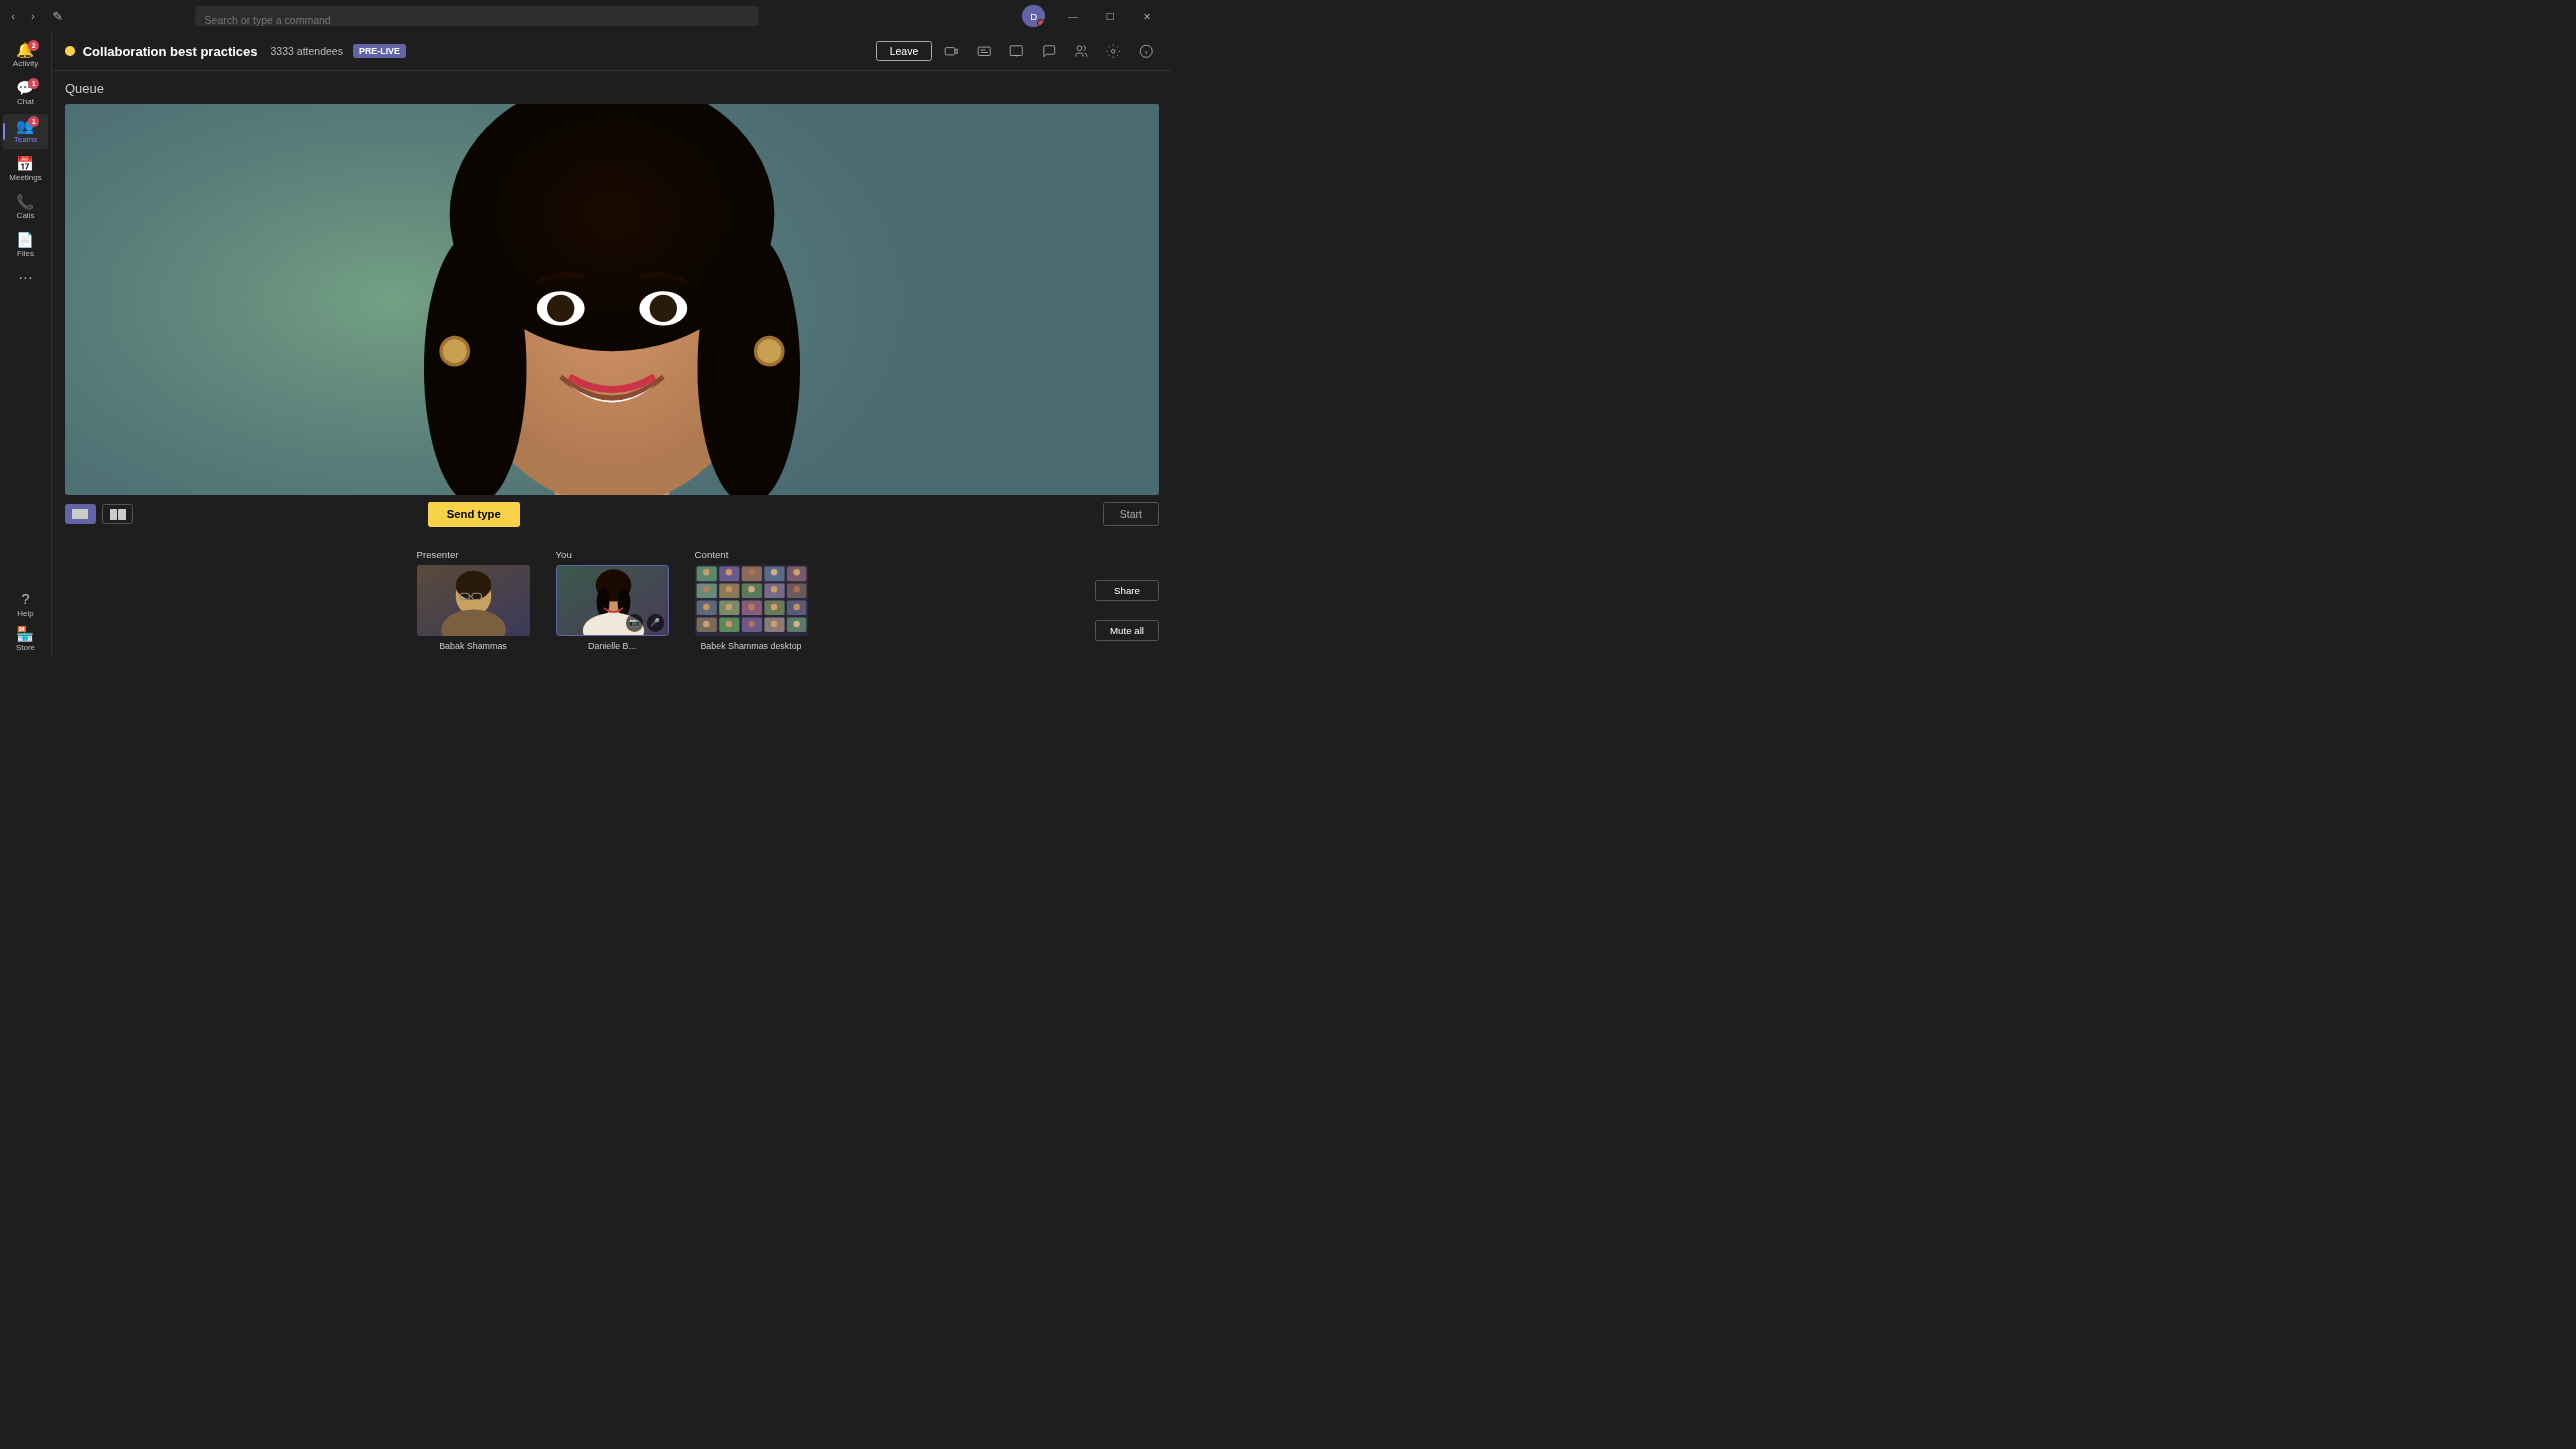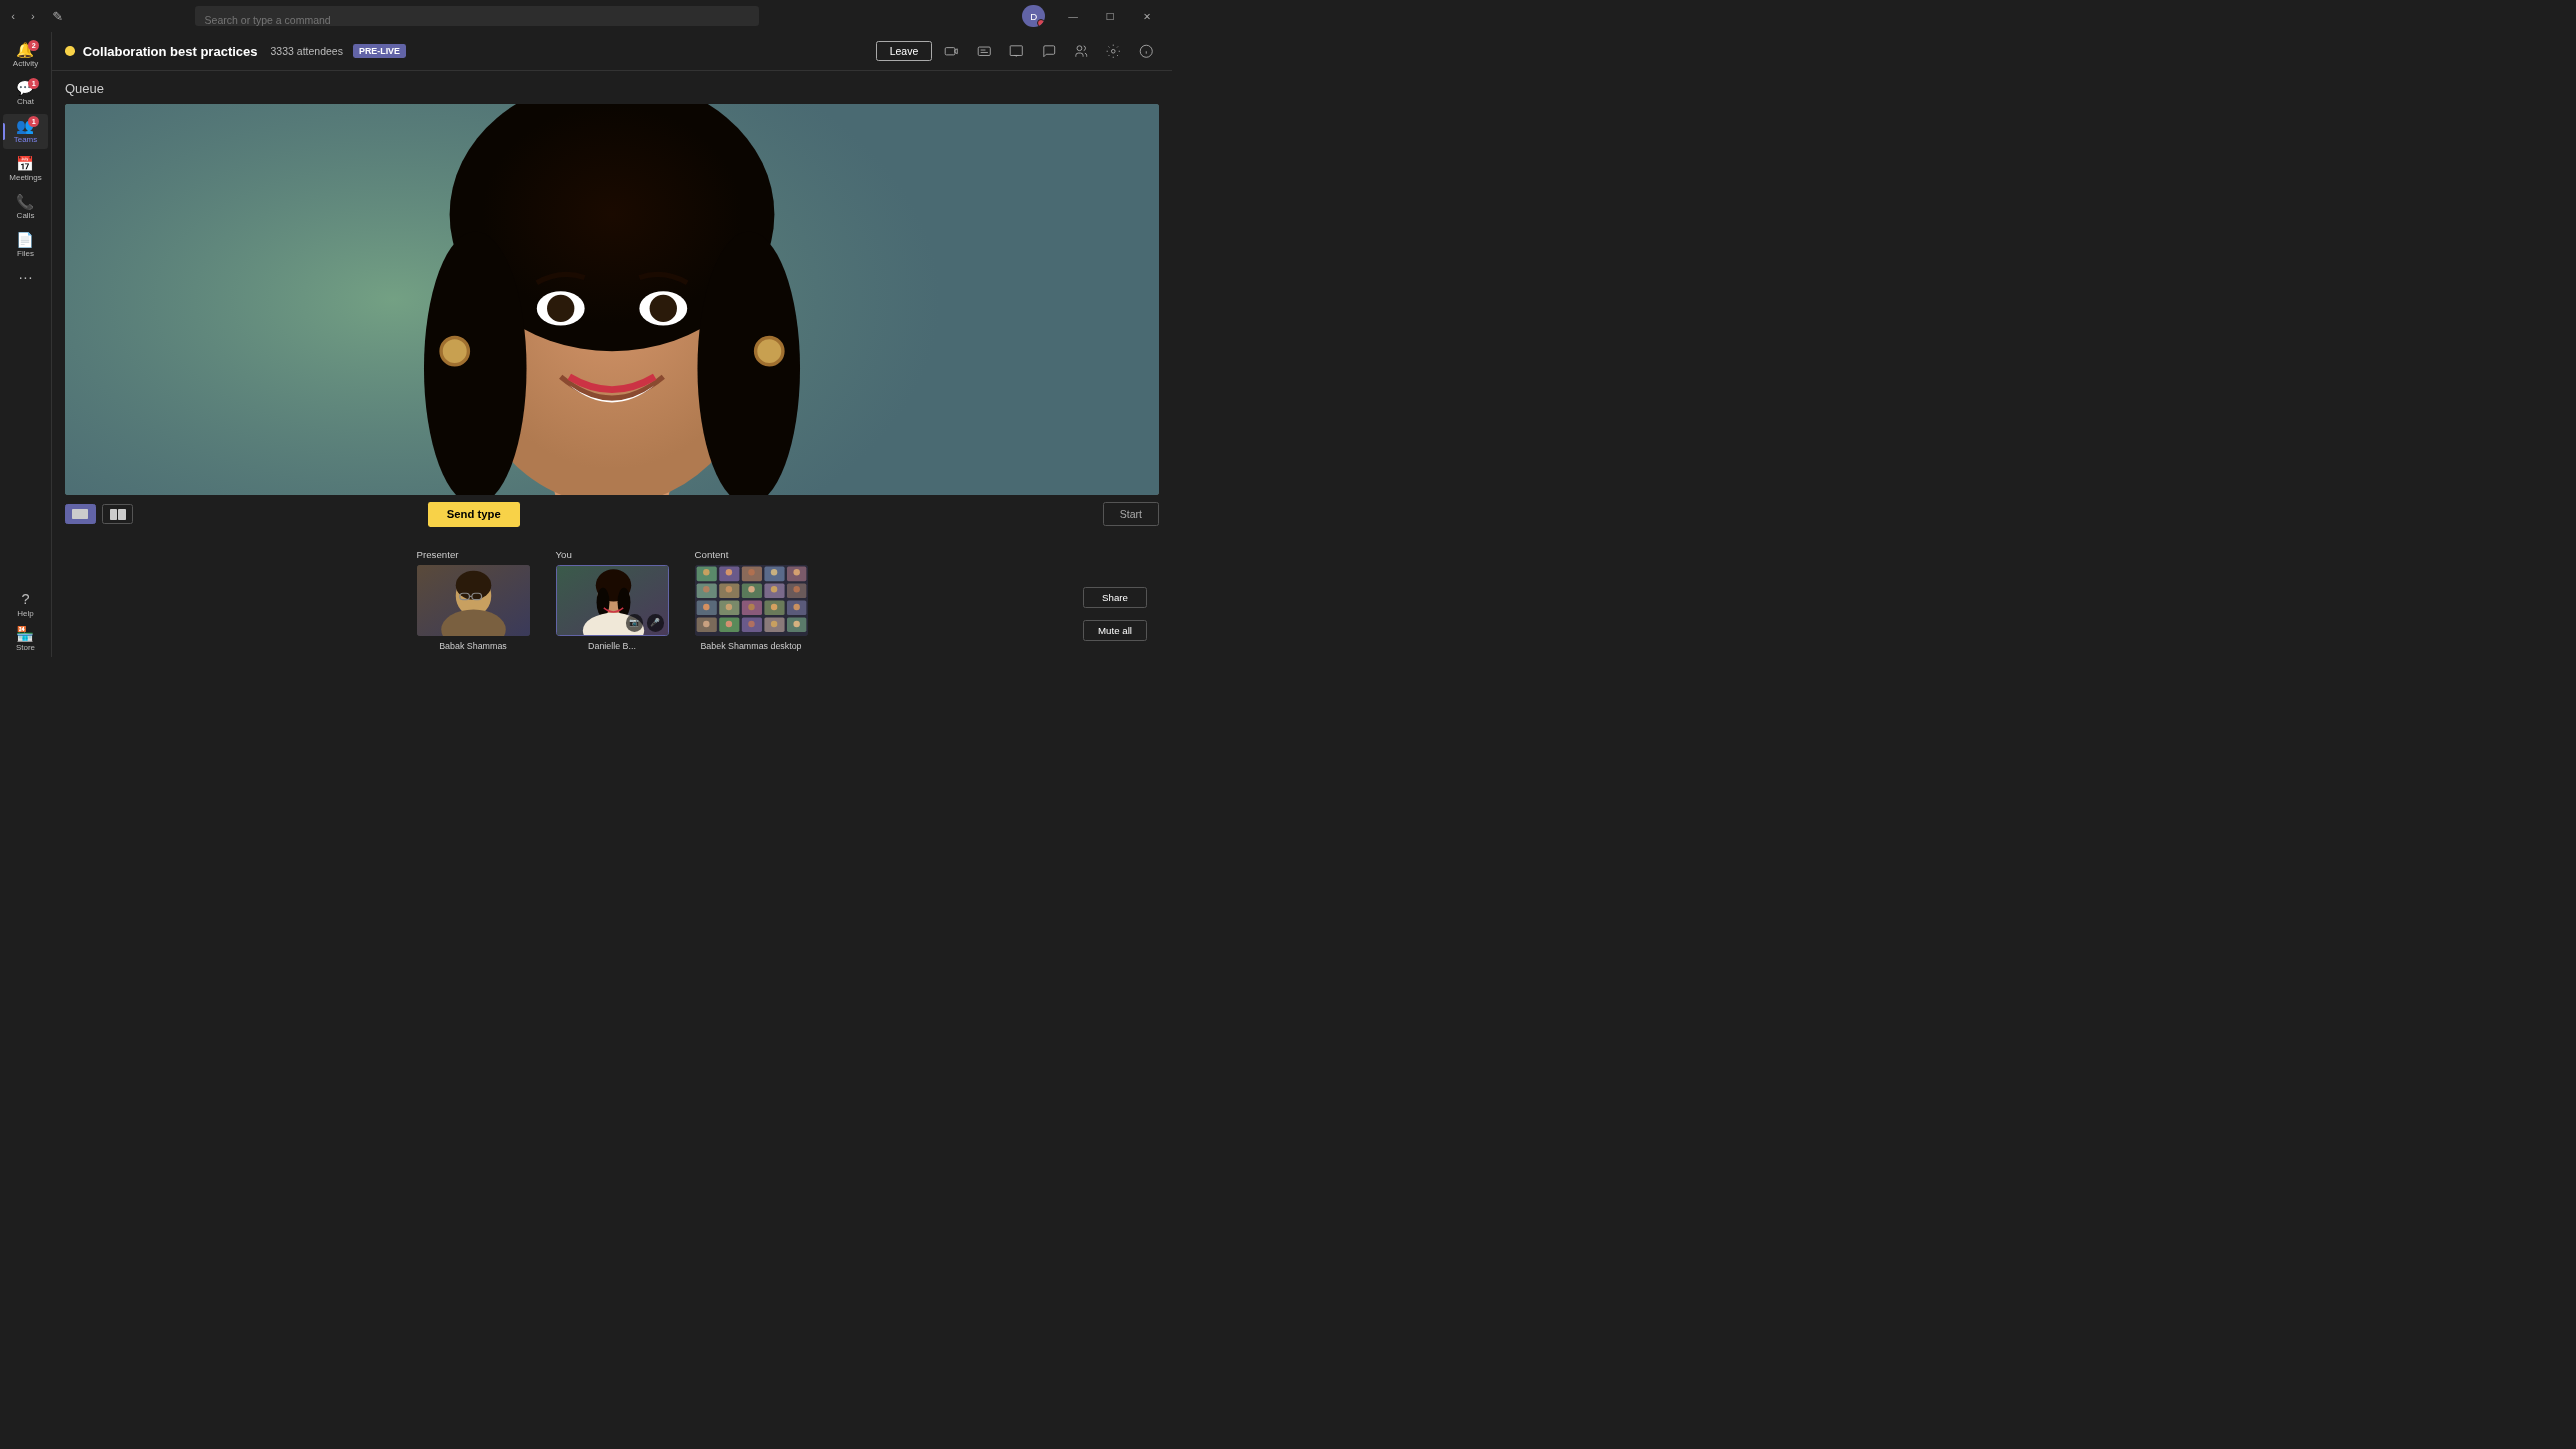--- a/index.html
+++ b/index.html
@@ -439,25 +439,25 @@
       height: 17.7px;
       border-radius: 50%;
       display: flex;
       align-items: center;
       justify-content: center;
       font-size: 8px;
       cursor: pointer;
     }
     .participants-actions {
       position: absolute;
-      right: 25px;
+      right: 13px;
       bottom: 16px;
       display: flex;
       flex-direction: column;
-      gap: 12px;
+      gap: 19px;
     }
     .action-btn {
       background: none;
       border: 0.8px solid #555;
       color: #fff;
       padding: 4px 13px;
       border-radius: 2.4px;
       font-size: 9.7px;
       cursor: pointer;
       min-width: 64px;

